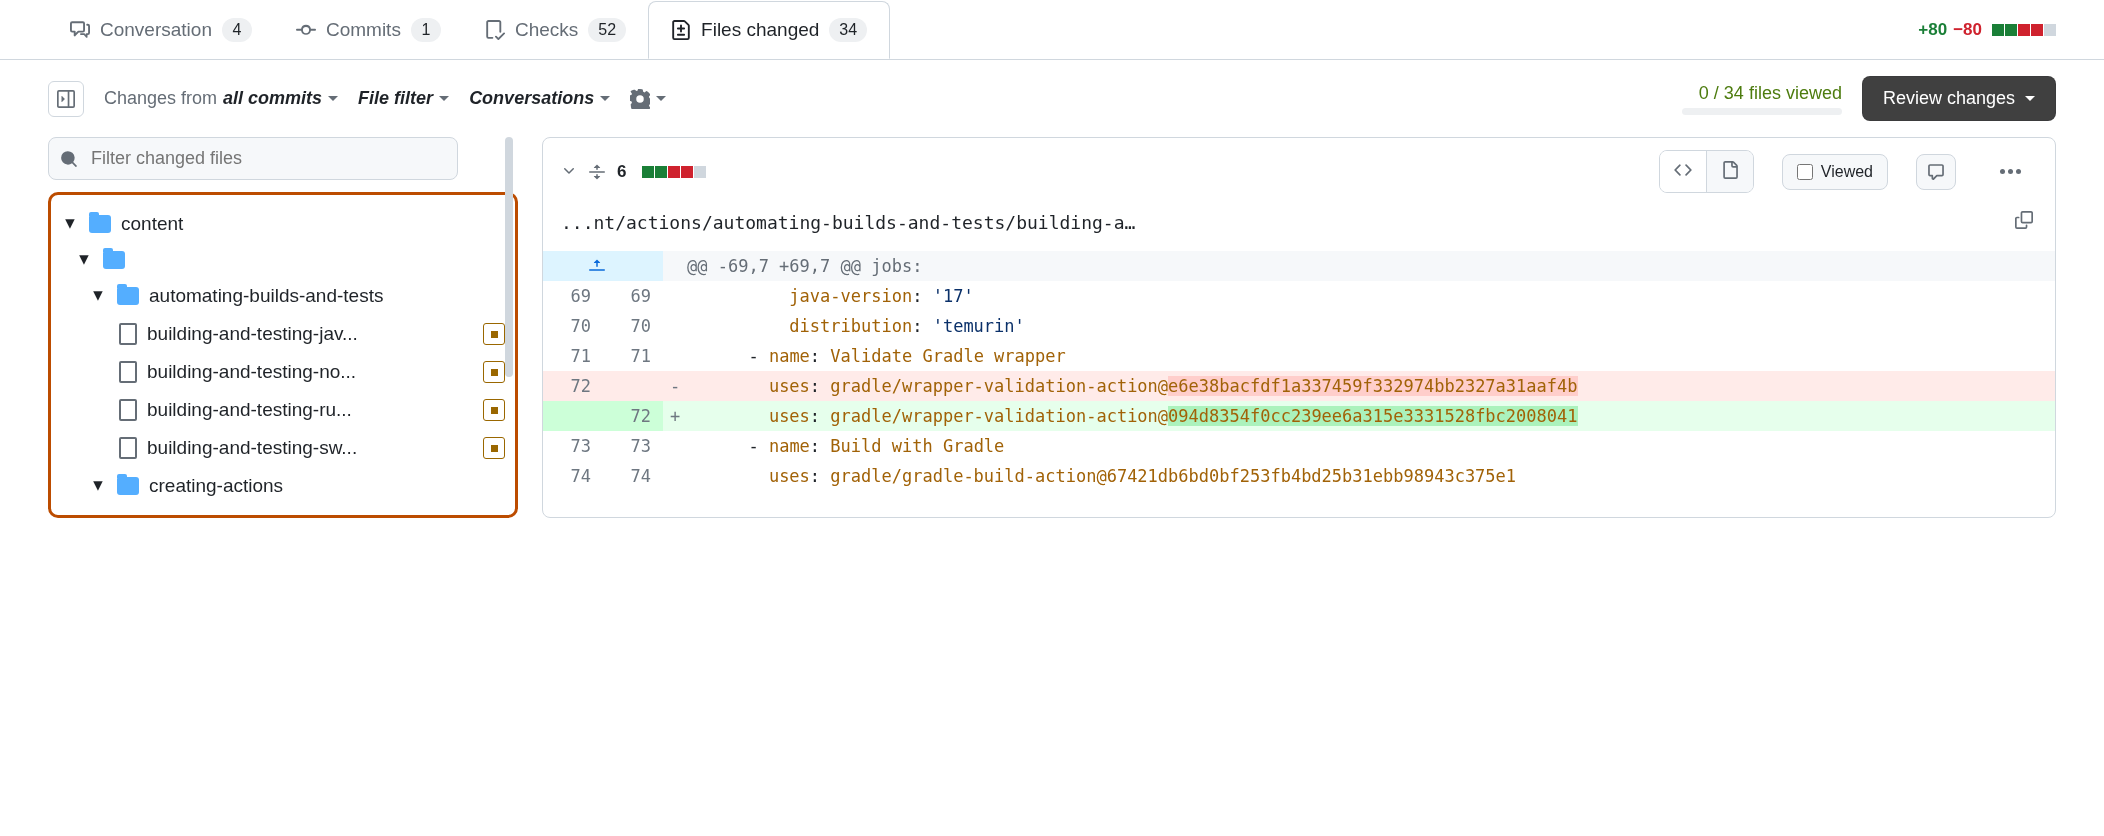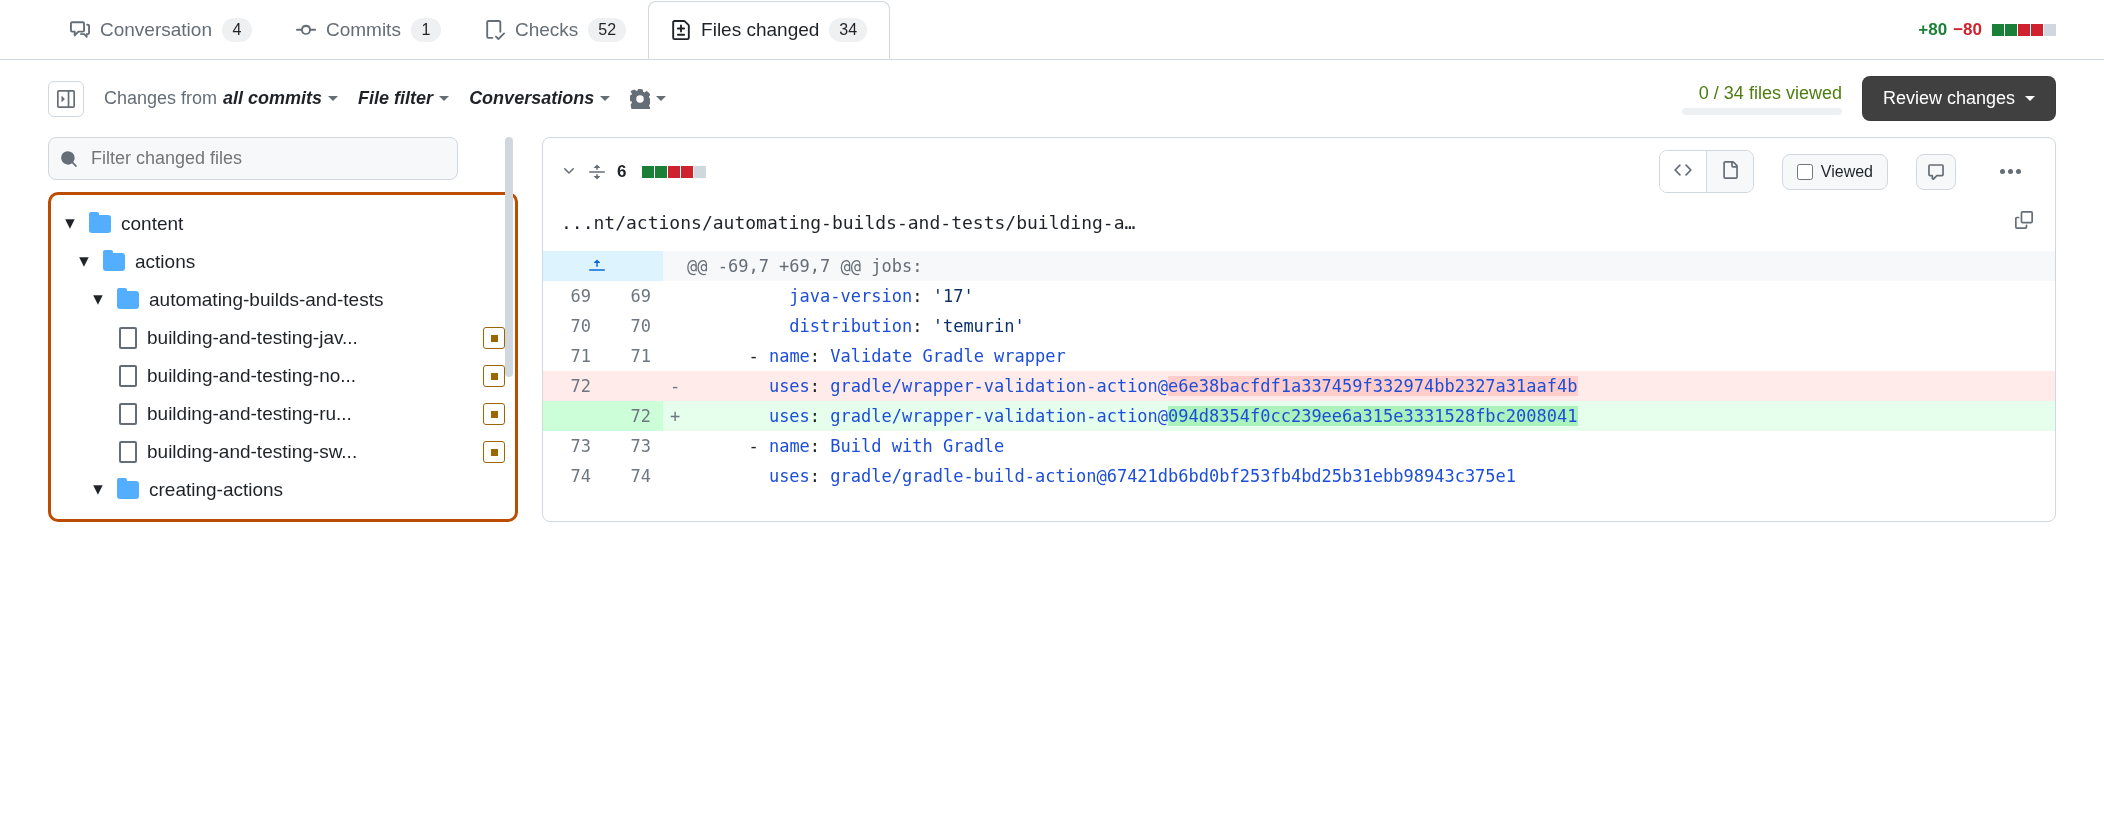--- a/index.html
+++ b/index.html
@@ -79,21 +79,21 @@
 
 .hunk .lnum { background: #ddf4ff; }
 .hunk .lnum.expand { display:flex; align-items:center; justify-content:center; color: #0969da; cursor:pointer;}
 .hunk .marker, .hunk .code { background: #f6f8fa; color: #656d76; }
 
 .ctx .code { color: #1f2328; }
 .del .lnum { background: #ffebe9; }
 .del .marker, .del .code { background: #ffebe9; }
 .add .lnum { background: #ccffd8; }
 .add .marker, .add .code { background: #e6ffec; }
-.tok-id { color: #1d4ed8; }
+.tok-id { color: #a16207; }
 .tok-str { color: #0a3069; }
 .hl-del { background: #ffcecb; }
 .hl-add { background: #abf2bc; }
 </style>
 </head>
 <body>
 
 <div class="tabs">
   <div class="tab">
     <svg width="20" height="20" viewBox="0 0 16 16">
@@ -184,21 +184,20 @@
     </div>
     <div class="tree">
       <div class="tree-row depth-0">
         <span class="chev">▸</span>
         <span class="folder-icon"></span>
         <span class="file-label">content</span>
       </div>
       <div class="tree-row depth-1">
         <span class="chev">▸</span>
         <span class="folder-icon"></span>
-        <span class="file-label">actions</span>
       </div>
       <div class="tree-row depth-2">
         <span class="chev">▸</span>
         <span class="folder-icon"></span>
         <span class="file-label">automating-builds-and-tests</span>
       </div>
       <div class="tree-row depth-3">
         <span class="file-icon-sm"></span>
         <span class="file-label">building-and-testing-jav...</span>
         <span class="mod-badge"></span>

